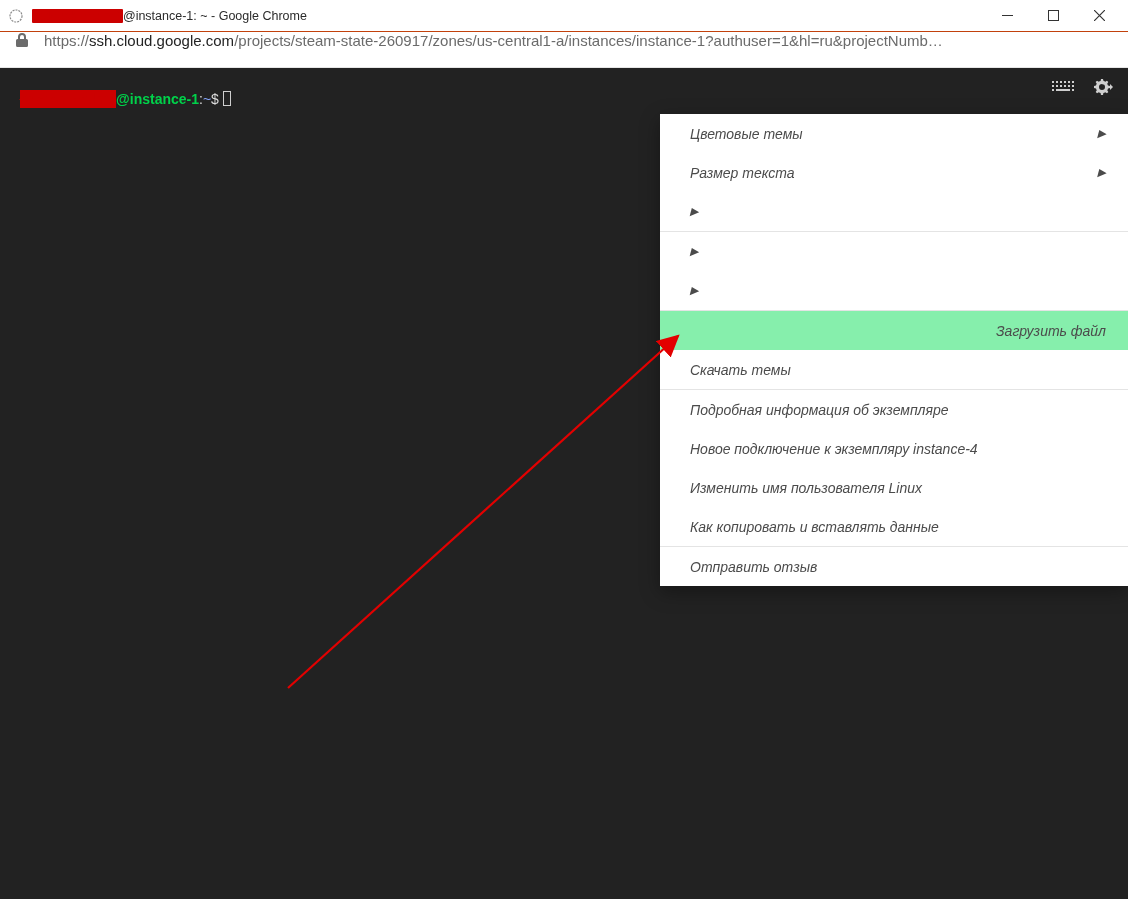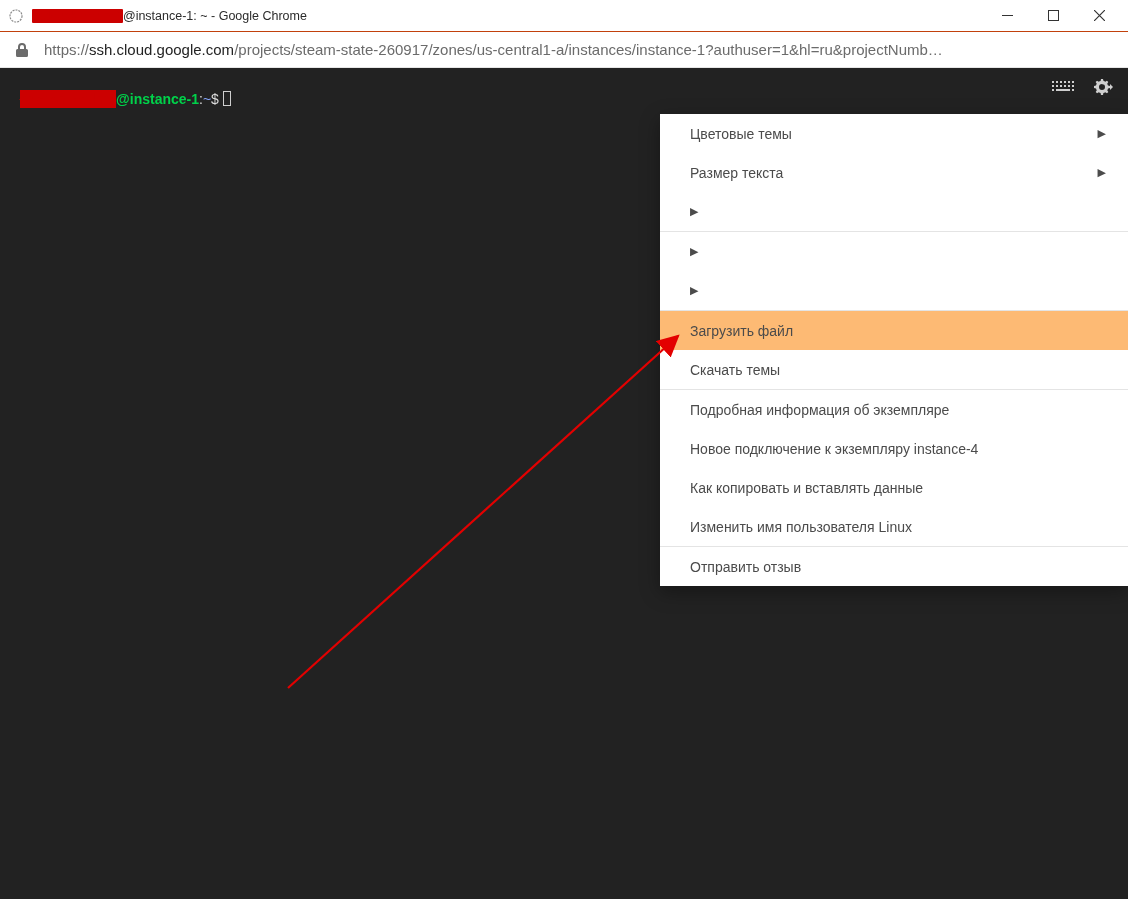--- a/index.html
+++ b/index.html
@@ -28,21 +28,21 @@
     text-decoration: line-through;
   }
   .win-controls { display:flex; height:100%; }
   .win-btn { width:46px; display:flex; align-items:center; justify-content:center; color:#333; }
   .win-btn svg { width:11px; height:11px; }
 
   
   .addressbar {
     height: 36px;
     display:flex;
-    align-items:center;
+    align-items:flex-start;
     padding: 0 14px;
     font-size: 15px;
     color:#6b6b6b;
     border-bottom:1px solid #e6e6e6;
     background:#fff;
   }
   .addressbar .lock { width:16px; height:16px; margin-right:14px; color:#6b6b6b; }
   .addressbar .url { white-space:nowrap; overflow:hidden; text-overflow:ellipsis; flex:1; }
   .addressbar .url .dark { color:#232323; }
   .addressbar .url .light { color:#6b6b6b; }
@@ -99,24 +99,25 @@
     box-shadow: 0 6px 18px rgba(0,0,0,0.35);
     font-size:14px;
     color:#4b4b4b;
   }
   .menu-item {
     display:flex;
     align-items:center;
     height:39px;
     padding: 0 22px 0 30px;
     cursor:pointer;
+    font-style:italic;
   }
   .menu-item .label { flex:1; }
   .menu-item .arrow { color:#4b4b4b; font-size:11px; }
-  .menu-item.hovered { background:#fdba74; }
+  .menu-item.hovered { background:#86efac;text-align:right; }
   .menu-divider { height:1px; background:#e4e4e4; }
 
   
   .arrow-annot {
     position:absolute;
     left:280px;
     top:250px;
     pointer-events:none;
   }
 </style>
@@ -229,24 +230,24 @@
         <span class="label">Скачать темы</span>
       </div>
       <div class="menu-divider"></div>
       <div class="menu-item">
         <span class="label">Подробная информация об экземпляре</span>
       </div>
       <div class="menu-item">
         <span class="label">Новое подключение к экземпляру instance-4</span>
       </div>
       <div class="menu-item">
+        <span class="label">Изменить имя пользователя Linux</span>
+      </div>
+      <div class="menu-item">
         <span class="label">Как копировать и вставлять данные</span>
-      </div>
-      <div class="menu-item">
-        <span class="label">Изменить имя пользователя Linux</span>
       </div>
       <div class="menu-divider"></div>
       <div class="menu-item">
         <span class="label">Отправить отзыв</span>
       </div>
     </div>
 
   <svg class="arrow-annot" width="420" height="380">
     <defs>
       <marker id="ahead" markerWidth="12" markerHeight="12" refX="9" refY="5" orient="auto">

